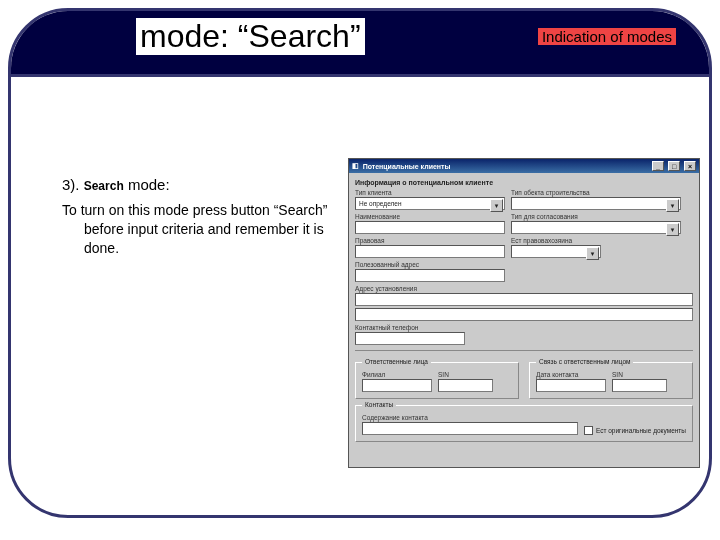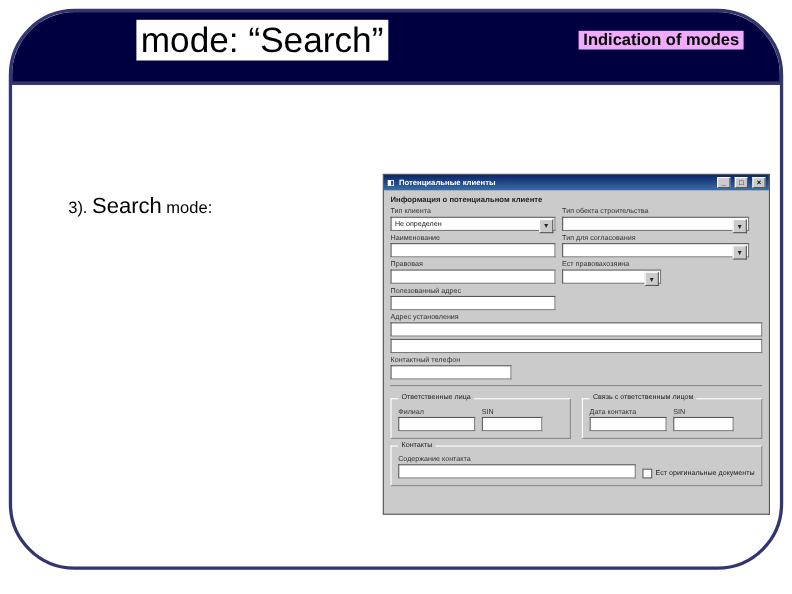--- a/index.html
+++ b/index.html
@@ -16,47 +16,47 @@
   .header-bar {
     position: absolute;
     top: 0; left: 0; right: 0;
     height: 66px;
     background: #000040;
     border-bottom: 3px solid #34356f;
   }
   
   .title {
     position: absolute;
-    top: 18px; left: 124px;
+    top: 18px; left: 136px;
     font-size: 32px;
     color: #000;
     background: #fff;
     padding: 0 4px;
   }
   
   .subtitle {
     position: absolute;
     top: 28px; right: 44px;
     font-size: 15px;
-    font-weight: bold;
+    font-weight: normal;
     color: #000;
-    background: #f0abfc;
+    background: #ef4444;
     padding: 0 4px;
   }
   
   .body-text {
     position: absolute;
     top: 175px; left: 62px;
     width: 270px;
     font-size: 14px;
     color: #000;
     line-height: 1.35;
   }
   .body-text .heading { font-size: 15px; margin-bottom: 6px; }
-  .body-text .heading b { font-weight: normal; font-size: 20px; }
+  .body-text .heading b { font-weight: bold; font-size: 12px; }
   .body-text p { margin-bottom: 4px; padding-left: 0; }
   
   .screenshot {
     position: absolute;
     top: 158px; left: 348px;
     width: 352px; height: 310px;
     background: #cbcbcb;
     border: 1px solid #555;
     font-size: 7px;
     color: #222;
@@ -112,20 +112,21 @@
   <div class="header-bar"></div>
 </div>
 
 <div class="title">mode: “Search”</div>
 <div class="subtitle">Indication of modes</div>
 
 <div class="body-text">
   <div class="heading">
     <span>3). </span><b>Search</b><span> mode:</span>
   </div>
+  <p style="padding-left:22px; text-indent:-22px; margin-left:0;">To turn on this mode press button “Search” before input criteria and remember it is done.</p>
 </div>
 
 <div class="screenshot">
   <div class="win-titlebar">
     <span>◧</span>
     <span>Потенциальные клиенты</span>
     <span class="spacer"></span>
     <span class="win-btn">_</span>
     <span class="win-btn">□</span>
     <span class="win-btn">×</span>

